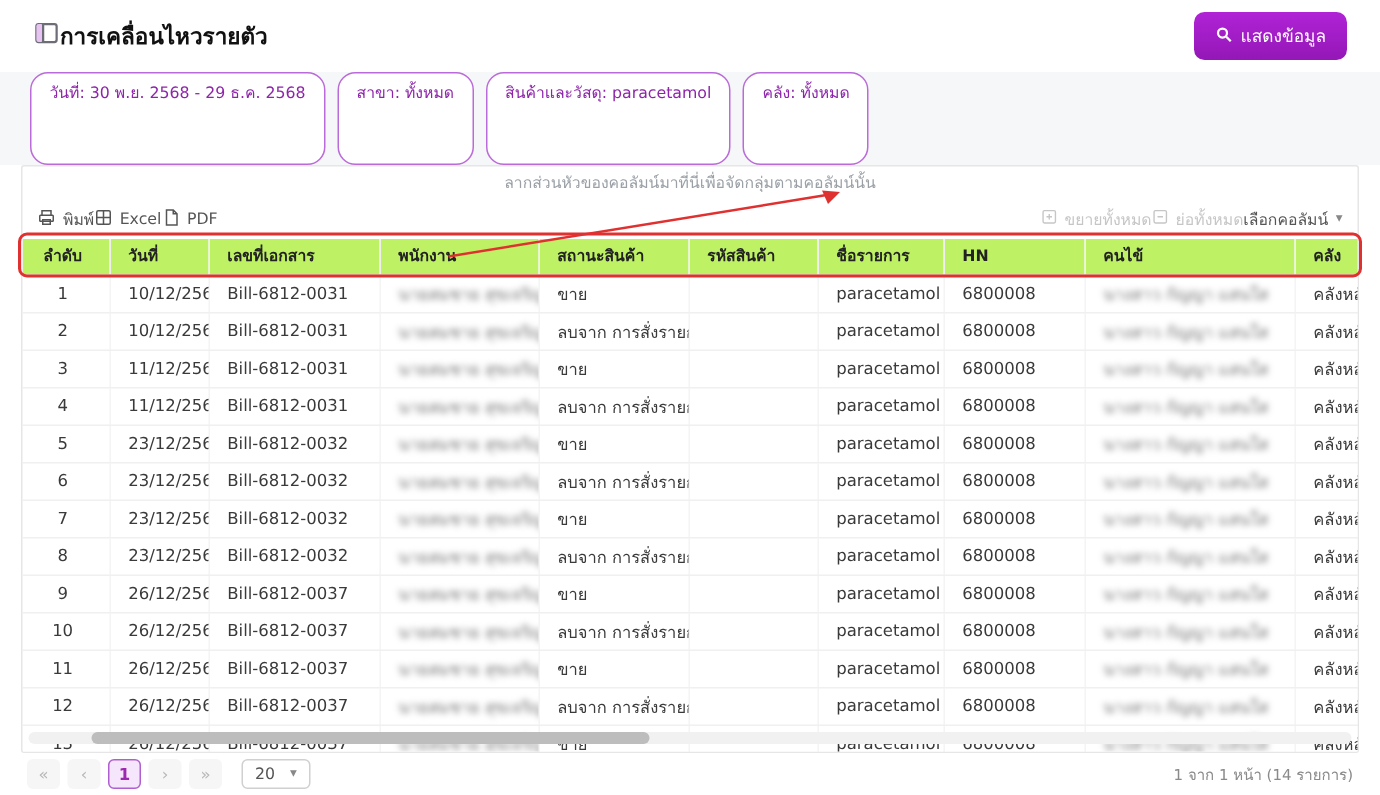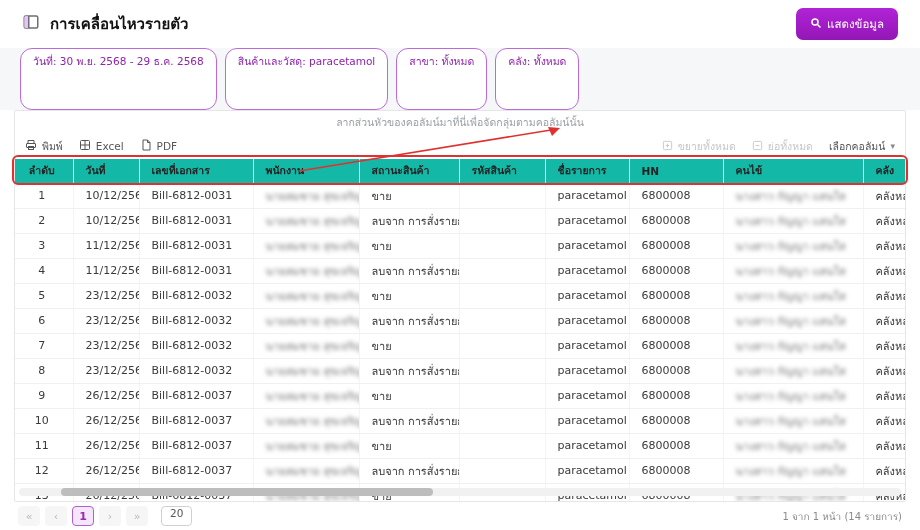--- a/index.html
+++ b/index.html
@@ -5,57 +5,57 @@
   * { box-sizing: border-box; }
   html,body { margin:0; padding:0; }
   body {
     width:920px; height:530px; overflow:hidden; background:#fff;
     font-family:"DejaVu Sans","Liberation Sans",sans-serif; color:#333;
   }
   .app { position:relative; width:920px; height:530px; }
 
   
   .topbar { height:48px; display:flex; align-items:center; justify-content:space-between; padding:0 22px; background:#fff; }
-  .title-wrap { display:flex; align-items:center; gap:10px; }
+  .title-wrap { display:flex; align-items:center; }
   .page-title { font-size:15px; font-weight:bold; color:#111; margin:0; }
   .btn-primary {
     display:flex; align-items:center; gap:5px; border:none; cursor:pointer;
     background:linear-gradient(180deg,#b023d6,#9417b6); color:#fff;
     font-size:11.5px; padding:7px 14px; border-radius:7px;
     font-family:inherit;
   }
 
   
   .filter-band { height:62px; background:#f6f7f8; display:flex; padding:0 20px; gap:8px; }
   .chip {
     border:1px solid #bb6bd9; color:#8e24aa; background:#fff; border-radius:12px;
     padding:4px 12px; font-size:10.5px; white-space:nowrap; cursor:pointer;
   }
 
   
   .table-card { position:relative; margin:0 14px; height:392px; border:1px solid #e6e6e6; background:#fff; border-radius:2px; }
   .group-hint { height:22px; line-height:22px; text-align:center; color:#9aa0a6; font-size:10.5px; }
   .toolbar { height:26px; display:flex; align-items:center; justify-content:space-between; padding:0 10px; }
-  .tool-left, .tool-right { display:flex; align-items:center; gap:16px; }
+  .tool-left, .tool-right { display:flex; align-items:center; gap:0; }
   .tool-right { }
   .tool-btn {
     display:flex; align-items:center; gap:5px; background:none; border:none; padding:0;
     font-size:10.5px; color:#555; cursor:pointer; font-family:inherit;
   }
   .tool-btn.disabled { color:#c6c6c6; cursor:default; }
   .tool-btn svg { flex:0 0 auto; }
   .caret { font-size:9px; color:#888; }
 
   
   .table-clip { overflow:hidden; height:342px; position:relative; }
   table { border-collapse:collapse; table-layout:fixed; width:938px; font-size:11px; }
   th {
     font-weight:bold; text-align:left; height:24px; padding:0 4px 0 12px;
     border-bottom:1px solid #dedede; border-right:1px solid #efefef;
-    color:#222; font-size:10.5px; white-space:nowrap; overflow:hidden; background:#14b8a6;
+    color:#222; font-size:10.5px; white-space:nowrap; overflow:hidden; background:#bef264;
   }
   td {
     height:25px; padding:0 4px 0 12px; border-bottom:1px solid #f0f0f0; border-right:1px solid #f4f4f4;
     white-space:nowrap; overflow:hidden; color:#3a3a3a; background:#fff;
   }
   th.center, td.center { text-align:center; padding-left:0; }
   .blurred { filter:blur(2.3px); color:#777; }
 
   
   .hscroll { position:absolute; left:4px; right:4px; bottom:5px; height:8px; background:#f1f1f1; border-radius:4px; }
@@ -64,21 +64,21 @@
   
   .pager { height:28px; display:flex; align-items:center; justify-content:space-between; padding:0 18px; }
   .pg-left { display:flex; align-items:center; gap:5px; }
   .pg-btn {
     width:22px; height:20px; display:flex; align-items:center; justify-content:center;
     background:#f6f6f6; border:none; border-radius:4px; color:#b8b8b8; font-size:11px; cursor:pointer; font-family:inherit;
   }
   .pg-current { background:#f5e6fb; border:1px solid #b05fd0; color:#9c27b0; font-weight:bold; }
   .pg-size {
     display:flex; align-items:center; gap:10px; height:20px; padding:0 8px; margin-left:8px;
-    border:1px solid #d0d0d0; border-radius:4px; font-size:10.5px; color:#555; cursor:pointer; background:#fff;flex-direction:column;
+    border:1px solid #d0d0d0; border-radius:4px; font-size:10.5px; color:#555; cursor:pointer; background:#fff;
   }
   .pg-summary { font-size:10px; color:#8a8a8a; }
 
   
   .annotation { position:absolute; left:0; top:0; width:920px; height:530px; pointer-events:none; z-index:10; }
 </style>
 </head>
 <body>
 
 <div class="app">
@@ -100,22 +100,22 @@
           <circle cx="10" cy="10" r="6"></circle>
             <line x1="15" y1="15" x2="21" y2="21"></line>
         </svg>
       </span>
       <span>แสดงข้อมูล</span>
     </button>
   </header>
 
   <div class="filter-band" id="chips">
       <span class="chip">วันที่: 30 พ.ย. 2568 - 29 ธ.ค. 2568</span>
+      <span class="chip">สาขา: ทั้งหมด</span>
       <span class="chip">สินค้าและวัสดุ: paracetamol</span>
-      <span class="chip">สาขา: ทั้งหมด</span>
       <span class="chip">คลัง: ทั้งหมด</span>
     </div>
 
   <div class="table-card">
     <div class="group-hint">ลากส่วนหัวของคอลัมน์มาที่นี่เพื่อจัดกลุ่มตามคอลัมน์นั้น</div>
 
     <div class="toolbar">
       <div class="tool-left">
         <button class="tool-btn">
           <span>

